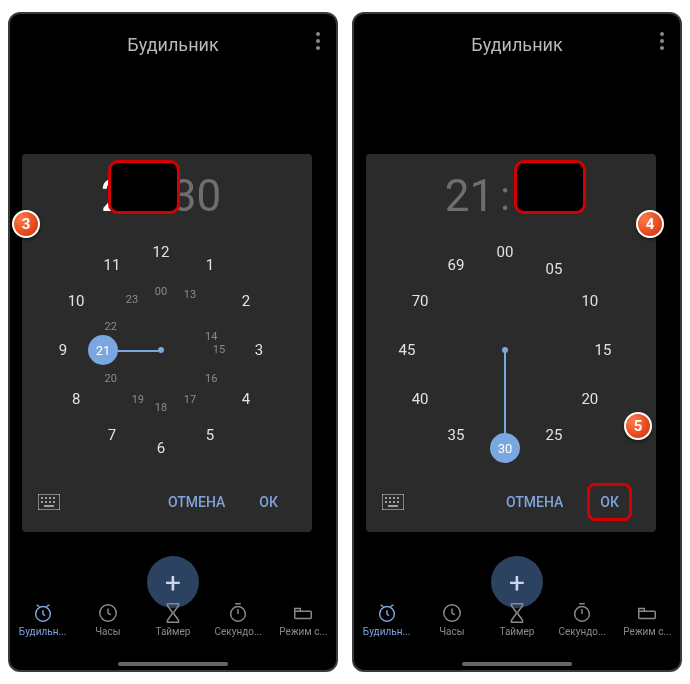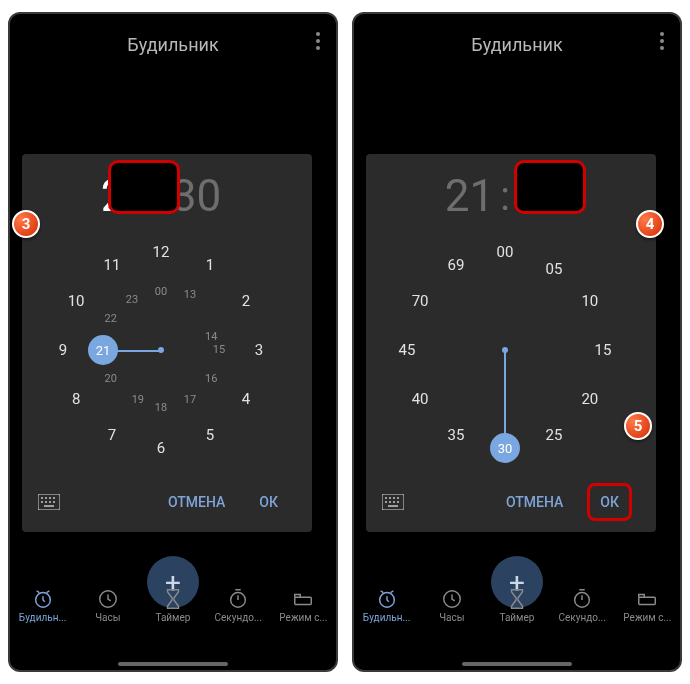--- a/index.html
+++ b/index.html
@@ -21,21 +21,21 @@
   .num.inner{color:#8b8b8b;font-size:11px}
   .hand{position:absolute;height:2px;background:#7aa7e0;transform-origin:left center}
   .center-dot{position:absolute;width:6px;height:6px;border-radius:3px;background:#7aa7e0;left:117px;top:117px}
   .knob{position:absolute;width:30px;height:30px;border-radius:15px;background:#7aa7e0;display:flex;align-items:center;justify-content:center;color:#fff;font-size:13px}
   .actions{display:flex;align-items:center;justify-content:flex-end;gap:14px;margin-top:12px;height:40px}
   .actions .kbd{margin-right:auto;margin-left:4px}
   .actions .kbd svg{display:block}
   .btn{color:#7ea4d8;font-size:14px;font-weight:500;padding:8px 10px;cursor:pointer}
   .ok-hl{border:3px solid #d40000;border-radius:8px}
   .fab{width:52px;height:52px;border-radius:26px;background:#2b4260;margin:24px auto 0 auto;display:flex;align-items:center;justify-content:center;color:#cbd8ea;font-size:28px;box-shadow:0 4px 8px rgba(0,0,0,.5)}
-  .navbar{position:absolute;bottom:20px;left:0;right:0;height:62px;display:flex;justify-content:space-around;align-items:flex-start}
+  .navbar{position:absolute;bottom:20px;left:0;right:0;height:62px;display:flex;justify-content:space-around;align-items:center}
   .tab{display:flex;flex-direction:column;align-items:center;gap:2px;color:#8a8a8a;font-size:10px;width:60px}
   .tab.active{color:#7ea4d8}
   .tab svg{width:22px;height:22px}
   .badge{position:absolute;width:28px;height:28px;border-radius:14px;background:radial-gradient(circle at 30% 30%,#ff7a4a,#d42a00);border:2px solid #fff;display:flex;align-items:center;justify-content:center;color:#fff;font-size:15px;font-weight:700;box-shadow:0 2px 3px rgba(0,0,0,.4);z-index:5}
   .navline{position:absolute;bottom:4px;left:50%;width:110px;height:4px;margin-left:-55px;background:#666;border-radius:2px}
 </style>
 </head>
 <body>
 
 <div class="phone left">
@@ -70,21 +70,21 @@
         <div class="num inner" style="left: 120px; top: 62px;">00</div>
         <div class="num inner" style="left: 149px; top: 65px;">13</div>
         <div class="num inner" style="left: 170.229px; top: 107px;">14</div>
         <div class="num inner" style="left: 178px; top: 120px;">15</div>
         <div class="num inner" style="left: 170.229px; top: 149px;">16</div>
         <div class="num inner" style="left: 149px; top: 170.229px;">17</div>
         <div class="num inner" style="left: 120px; top: 178px;">18</div>
         <div class="num inner" style="left: 91px; top: 170.229px; text-align: right;">19</div>
         <div class="num inner" style="left: 69.7705px; top: 149px;">20</div>
         <div class="num inner" style="left: 62px; top: 120px;">21</div>
-        <div class="num inner" style="left: 69.7705px; top: 89px;">22</div>
+        <div class="num inner" style="left: 69.7705px; top: 97px;">22</div>
         <div class="num inner" style="left: 91px; top: 69.7705px;">23</div>
         <div class="hand" style="left: 120px; top: 120px; width: 58px; transform: rotate(180deg);"></div>
         <div class="center-dot"></div>
         <div class="knob" style="left: 47px; top: 105px;">21</div>
       </div>
     <div class="actions">
       <span class="kbd">
         <svg width="22" height="16" viewBox="0 0 22 16">
             <rect x="0" y="0" width="22" height="16" rx="2" fill="none" stroke="#a0a0a0" stroke-width="1.5"></rect>
             <rect x="3" y="3" width="2" height="2" fill="#a0a0a0"></rect>

